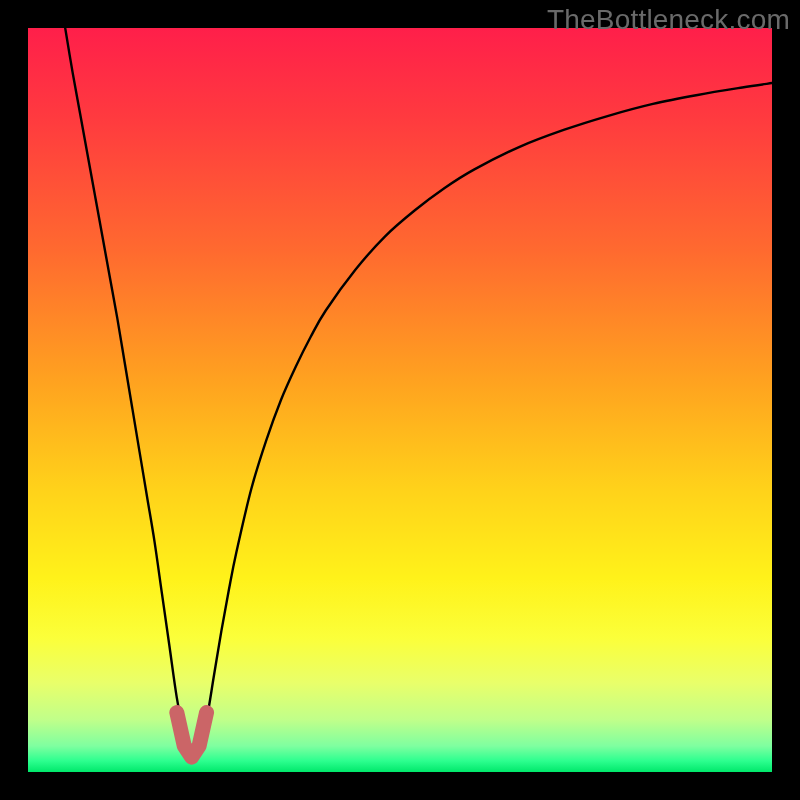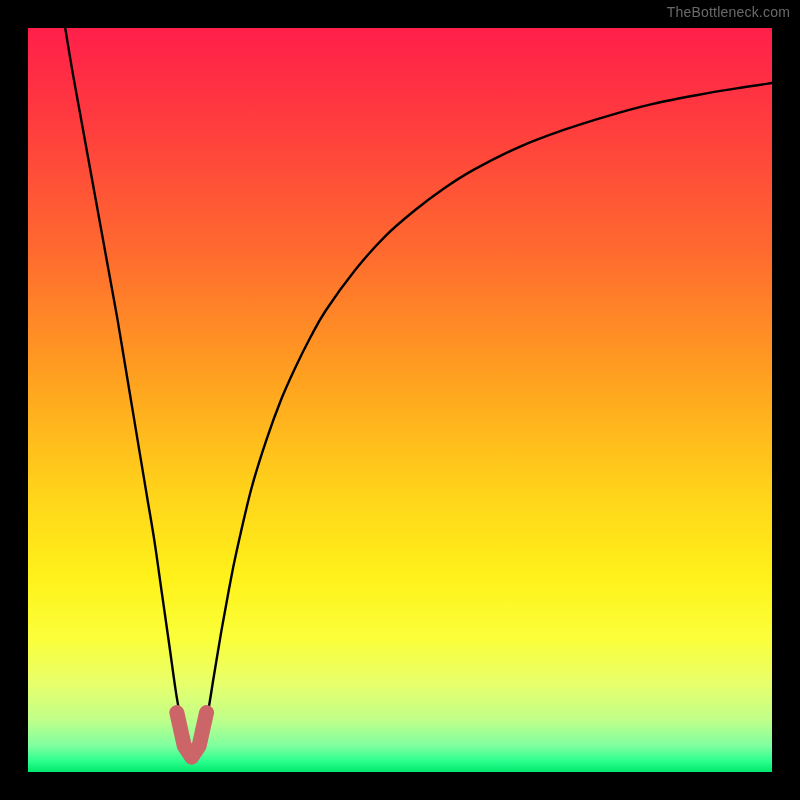--- a/index.html
+++ b/index.html
@@ -24,21 +24,21 @@
     left: 0;
     top: 0;
     width: 744px;
     height: 744px;
   }
   .watermark {
     position: absolute;
     top: 4px;
     right: 10px;
     color: #6a6a6a;
-    font-size: 14px;
+    font-size: 28px;
     font-weight: 500;
     letter-spacing: 0.2px;
     user-select: none;
   }
 </style>
 </head>
 <body>
 
 <div class="frame">
   <svg class="plot" viewBox="0 0 744 744" preserveAspectRatio="none">

